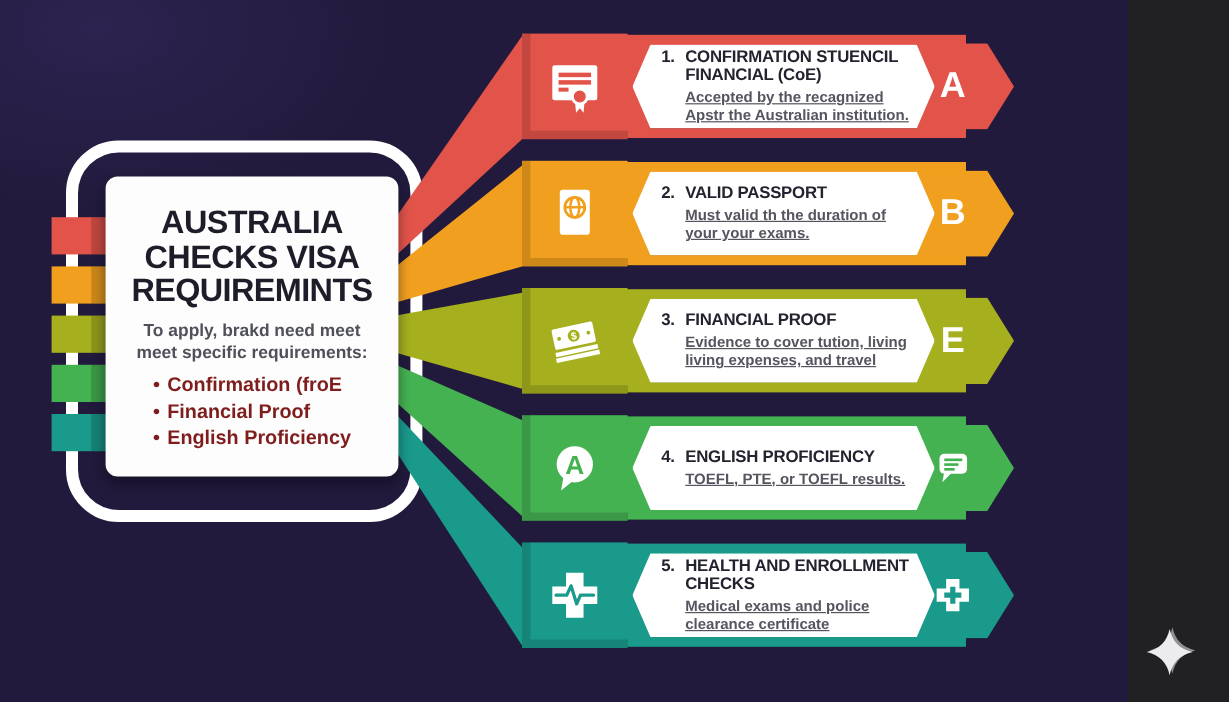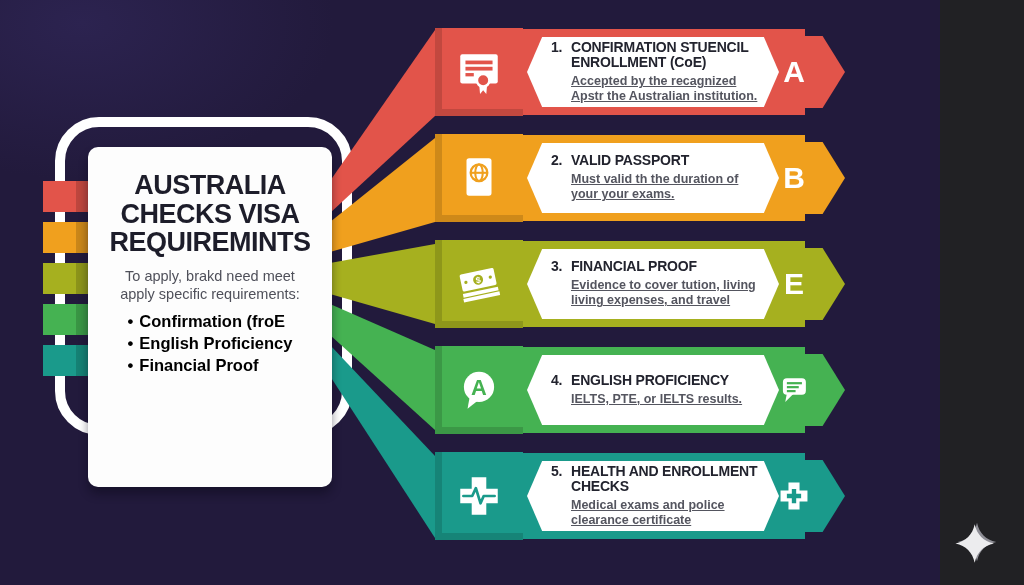--- a/index.html
+++ b/index.html
@@ -8,27 +8,27 @@
     font-family:"Liberation Sans","DejaVu Sans",sans-serif;
     background:#221a3c;
   }
   .stage{position:absolute;inset:0;
     background:radial-gradient(420px 260px at 8% 4%, #2c2350 0%, rgba(44,35,80,0) 60%), #221a3c;}
   .right-strip{position:absolute;top:0;right:0;width:84px;height:585px;background:#212124;}
   
   .outline{position:absolute;left:55px;top:117px;width:297px;height:318px;box-sizing:border-box;
     border:10px solid #ffffff;border-radius:44px;z-index:1;}
   .ribbon-layer{position:absolute;inset:0;z-index:2;}
-  .intro-card{position:absolute;left:88px;top:147px;width:244px;height:340px;background:#fdfdfd;
+  .intro-card{position:absolute;left:88px;top:147px;width:244px;height:250px;background:#fdfdfd;
     border-radius:10px;z-index:3;box-shadow:0 7px 10px rgba(10,8,25,.45);
     display:flex;flex-direction:column;align-items:center;text-align:center;padding:24px 10px 0;box-sizing:border-box;}
   .intro-title{font-size:27px;line-height:1.06;font-weight:800;color:#1d1d2a;letter-spacing:-.5px;margin:0;}
-  .intro-sub{font-size:14.5px;line-height:1.25;font-weight:400;color:#4f505a;margin:10px 4px 6px;}
+  .intro-sub{font-size:14.5px;line-height:1.25;font-weight:700;color:#4f505a;margin:10px 4px 6px;}
   .intro-bullets{margin:2px 0 0;padding:0;list-style:none;text-align:left;}
-  .intro-bullets li{font-size:16.5px;line-height:1.32;font-weight:800;color:#000000;}
+  .intro-bullets li{font-size:16.5px;line-height:1.32;font-weight:800;color:#7f1d1d;}
   .intro-bullets li .bullet{margin-right:6px;}
   
   .row{position:absolute;left:435px;width:410px;height:88px;z-index:3;}
   .row .bar{position:absolute;left:80px;right:40px;top:1px;bottom:1px;}
   .row .square{position:absolute;left:0;top:0;width:88px;height:88px;
     display:flex;align-items:center;justify-content:center;
     box-shadow:inset 7px -7px 0 rgba(0,0,0,.14);}
   .row .badge{position:absolute;right:0;top:8px;bottom:8px;width:80px;
     clip-path:polygon(0 0,72% 0,100% 50%,72% 100%,0 100%);
     display:flex;align-items:center;justify-content:center;padding-right:22px;box-sizing:border-box;}
@@ -74,26 +74,26 @@
   </svg>
 
   <div class="intro-card">
     <h1 class="intro-title">
       <span>AUSTRALIA</span><br>
       <span>CHECKS VISA</span><br>
       <span>REQUIREMINTS</span>
     </h1>
     <p class="intro-sub">
       <span>To apply, brakd need meet</span><br>
-      <span>apply specific requirements:</span>
+      <span>meet specific requirements:</span>
     </p>
     <ul class="intro-bullets">
       <li><span class="bullet">•</span><span>Confirmation (froE</span></li>
+      <li><span class="bullet">•</span><span>Financial Proof</span></li>
       <li><span class="bullet">•</span><span>English Proficiency</span></li>
-      <li><span class="bullet">•</span><span>Financial Proof</span></li>
     </ul>
   </div>
 
   <div class="row" style="top:28px">
     <div class="bar" style="background-color: rgb(226, 84, 74);"></div>
     <div class="badge" style="background-color: rgb(226, 84, 74);">
       <span class="letter">A</span>
     </div>
     <div class="square" style="background-color: rgb(226, 84, 74);">
       <svg class="icon-svg" width="50" height="50" viewBox="0 0 48 48" style="color: rgb(226, 84, 74);">
@@ -101,21 +101,21 @@
         <rect x="11" y="13" width="26" height="3.6" fill="currentColor"></rect>
         <rect x="11" y="19" width="26" height="3.6" fill="currentColor"></rect>
         <rect x="11" y="25" width="8" height="3.2" fill="currentColor"></rect>
         <polygon points="24,34 32,34 31,45 28,41.5 25,45" fill="#fff"></polygon>
         <circle cx="28" cy="32" r="6" fill="currentColor" stroke="#fff" stroke-width="2.4"></circle>
       </svg>
     </div>
     <div class="banner">
       <div class="head">
         <span class="num">1.</span>
-        <span>CONFIRMATION STUENCIL ENROLLMENT (CoE)</span>
+        <span>CONFIRMATION STUENCIL FINANCIAL (CoE)</span>
       </div>
       <p class="desc">Accepted by the recagnized Apstr the Australian institution.</p>
     </div>
   </div>
 
   <div class="row" style="top:134px">
     <div class="bar" style="background-color: rgb(240, 160, 30);"></div>
     <div class="badge" style="background-color: rgb(240, 160, 30);">
       <span class="letter">B</span>
     </div>
@@ -179,21 +179,21 @@
         <circle cx="24" cy="21" r="14.5" fill="#fff"></circle>
         <polygon points="15,31 23,34 13,42" fill="#fff"></polygon>
         <text x="24" y="29" font-size="21" font-weight="bold" fill="currentColor" text-anchor="middle" font-family="Liberation Sans, sans-serif">A</text>
       </svg>
     </div>
     <div class="banner">
       <div class="head">
         <span class="num">4.</span>
         <span>ENGLISH PROFICIENCY</span>
       </div>
-      <p class="desc">IELTS, PTE, or IELTS results.</p>
+      <p class="desc">TOEFL, PTE, or TOEFL results.</p>
     </div>
   </div>
 
   <div class="row" style="top:452px">
     <div class="bar" style="background-color: rgb(26, 154, 139);"></div>
     <div class="badge" style="background-color: rgb(26, 154, 139);">
       <svg width="38" height="38" viewBox="0 0 48 48" style="color: rgb(26, 154, 139);">
         <path d="M17 7 h14 v10 h10 v14 h-10 v10 h-14 v-10 h-10 v-14 h10 z" fill="#fff"></path>
         <line x1="24" y1="15" x2="24" y2="33" stroke="currentColor" stroke-width="5.5"></line>
         <line x1="15" y1="24" x2="33" y2="24" stroke="currentColor" stroke-width="5.5"></line>

